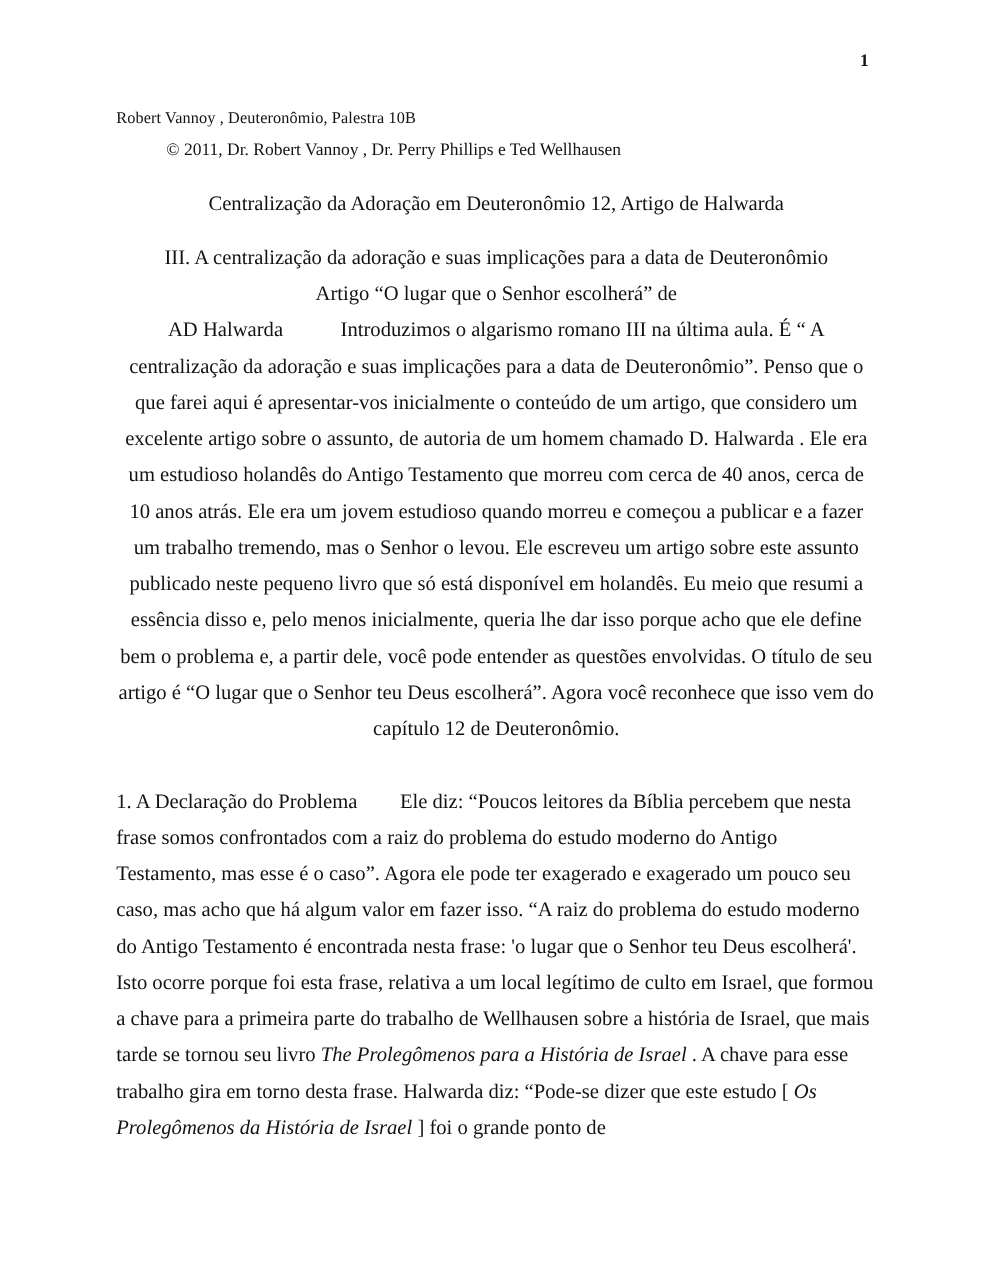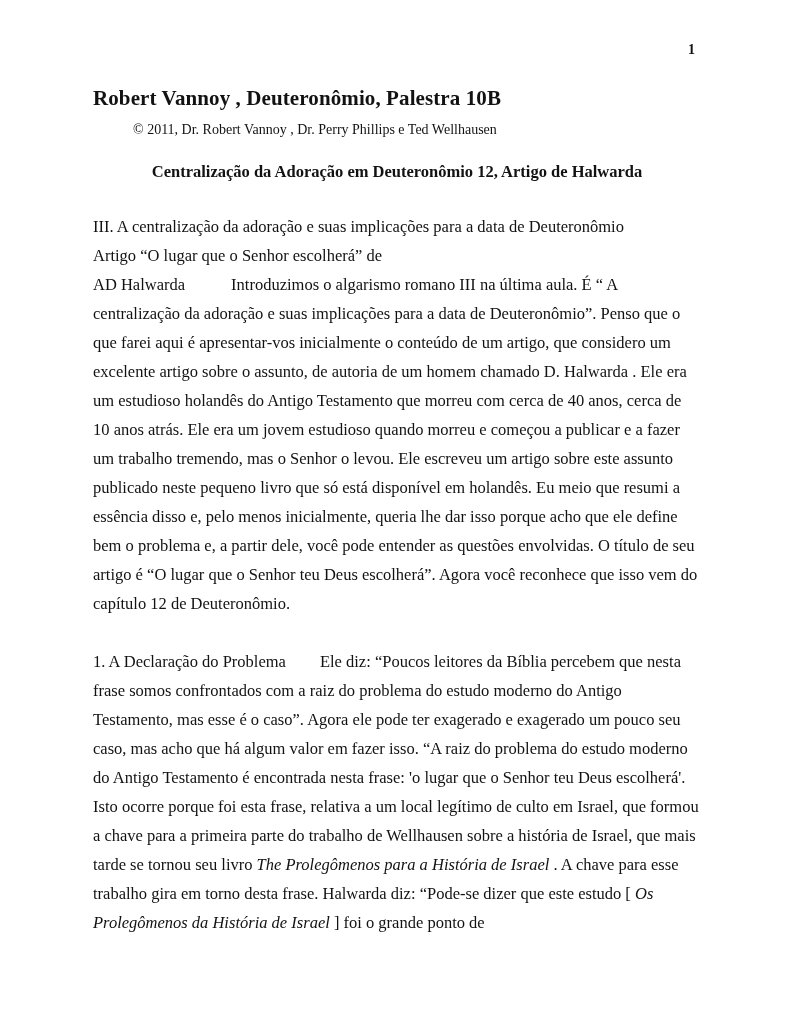--- a/index.html
+++ b/index.html
@@ -21,42 +21,42 @@
     position: absolute;
     top: 42px;
     right: 96px;
     font-size: 14px;
     font-weight: bold;
   }
   .content {
     padding: 86px 90px 0 93px;
   }
   .doc-title {
-    font-weight: bold;
-    font-size: 21px;
+    font-weight: normal;
+    font-size: 13px;
     letter-spacing: 0.1px;
   }
   .copyright {
     font-size: 14px;
     margin-top: 11px;
     padding-left: 40px;
   }
   .section-heading {
-    font-weight: bold;
+    font-weight: normal;
     font-size: 16.5px;
     text-align: center;
     margin-top: 24px;
   }
   .body-para {
     font-size: 16.5px;
     line-height: 29px;
     margin: 0;
     text-align: left;
   }
-  .para-1 { margin-top: 30px; }
+  .para-1 { margin-top: 18px; text-align: center; }
   .para-2 { margin-top: 29px; }
   .tab {
     display: inline-block;
     width: 46px;
   }
   .tab-sm {
     display: inline-block;
     width: 34px;
   }
   .italic {

